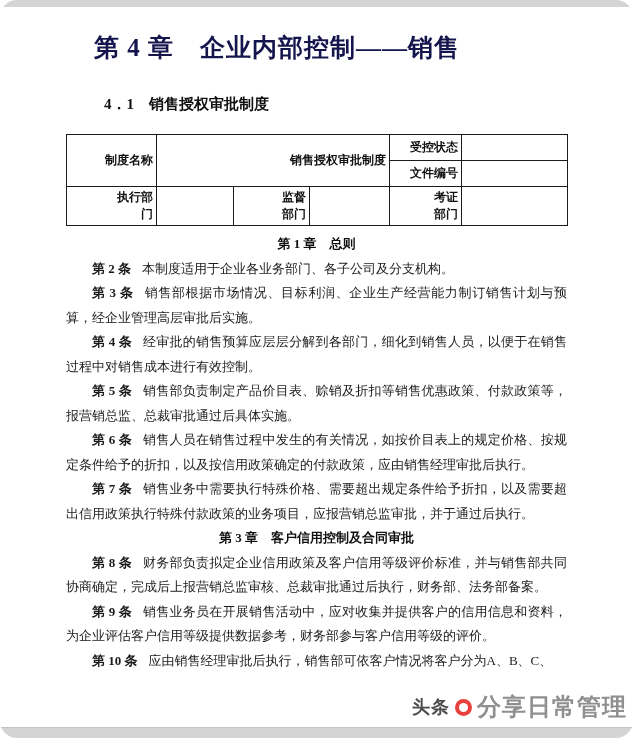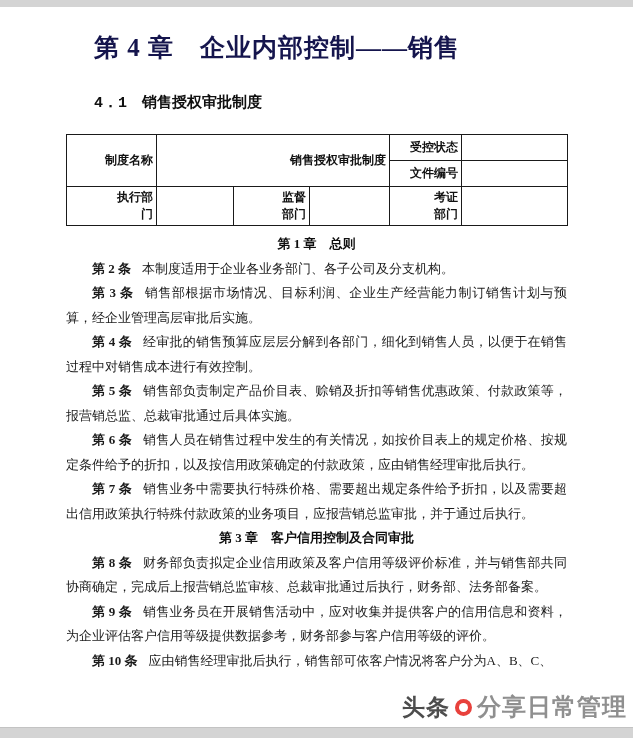--- a/index.html
+++ b/index.html
@@ -5,20 +5,21 @@
   * { margin: 0; padding: 0; box-sizing: border-box; }
   html, body { background: #ffffff; }
   .page {
     position: relative;
     width: 633px;
     height: 738px;
     background: #ffffff;
     overflow: hidden;
     font-family: "Liberation Serif", "DejaVu Serif", serif;
     color: #1a1a1a;
+    border-radius: 17px;
   }
   .edge-top {
     position: absolute; top: 0; left: 0; right: 0; height: 7px;
     background: #d4d4d4; z-index: 5;
   }
   .edge-bottom {
     position: absolute; bottom: 0; left: 0; right: 0; height: 11px;
     background: #d4d4d4; z-index: 5;
     border-top: 1px solid #c3c3c3;
   }
@@ -28,26 +29,25 @@
   .doc-title {
     margin: 26px 0 0 28px;
     font-size: 25px;
     line-height: 30px;
     font-weight: bold;
     color: #15154d;
     letter-spacing: 1px;
     white-space: nowrap;
   }
   .section-heading {
-    margin: 32px 0 0 28px;
+    margin: 32px 0 0 38px;
     font-size: 15px;
     line-height: 18px;
     font-weight: bold;
     color: #101010;
-    font-family: Liberation Mono, monospace;
   }
   table.info {
     width: 100%;
     border-collapse: collapse;
     table-layout: fixed;
     margin-top: 21px;
   }
   table.info td {
     border: 1px solid #1a1a1a;
     font-size: 12px;
@@ -82,21 +82,21 @@
     position: absolute;
     right: 6px;
     bottom: 15px;
     display: flex;
     align-items: center;
     gap: 5px;
     z-index: 6;
     font-family: "Liberation Sans", "DejaVu Sans", sans-serif;
   }
   .wm-brand {
-    font-size: 23px;
+    font-size: 18px;
     font-weight: bold;
     color: #4d4d4d;
     letter-spacing: 1px;
   }
   .wm-icon {
     width: 17px; height: 17px;
     border-radius: 50%;
     background: #e8413c;
     position: relative;
     display: inline-block;

